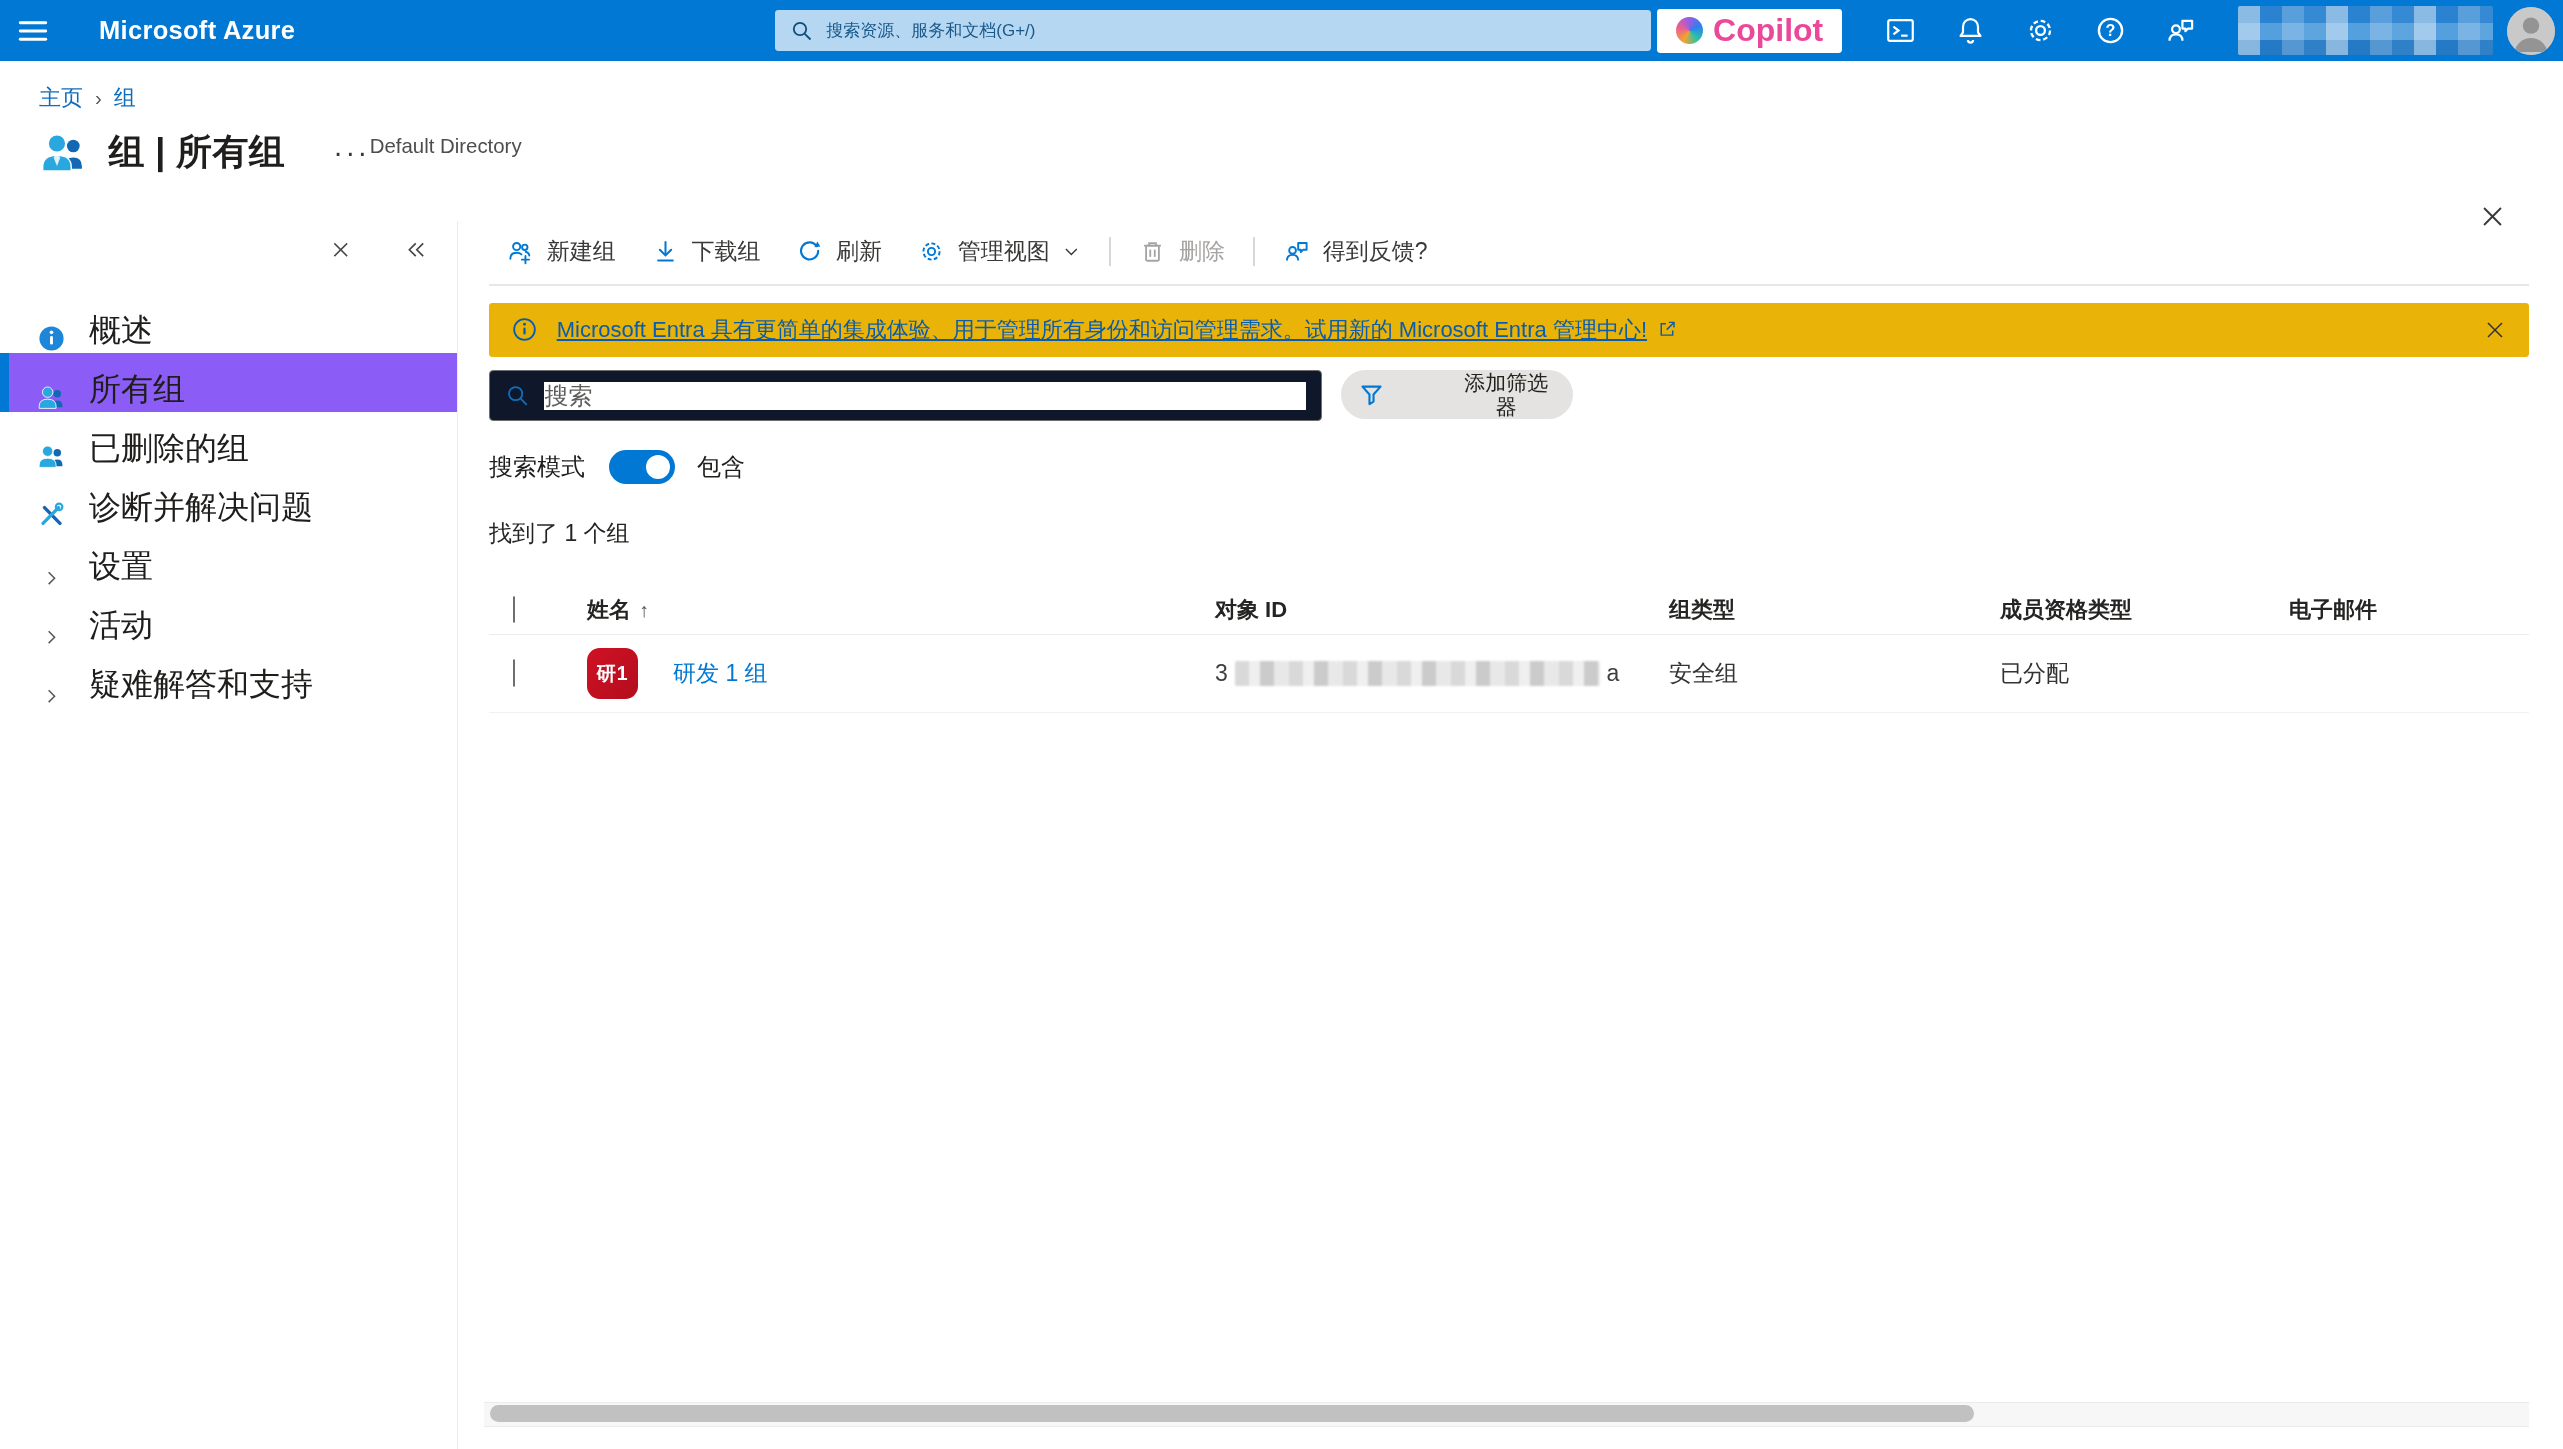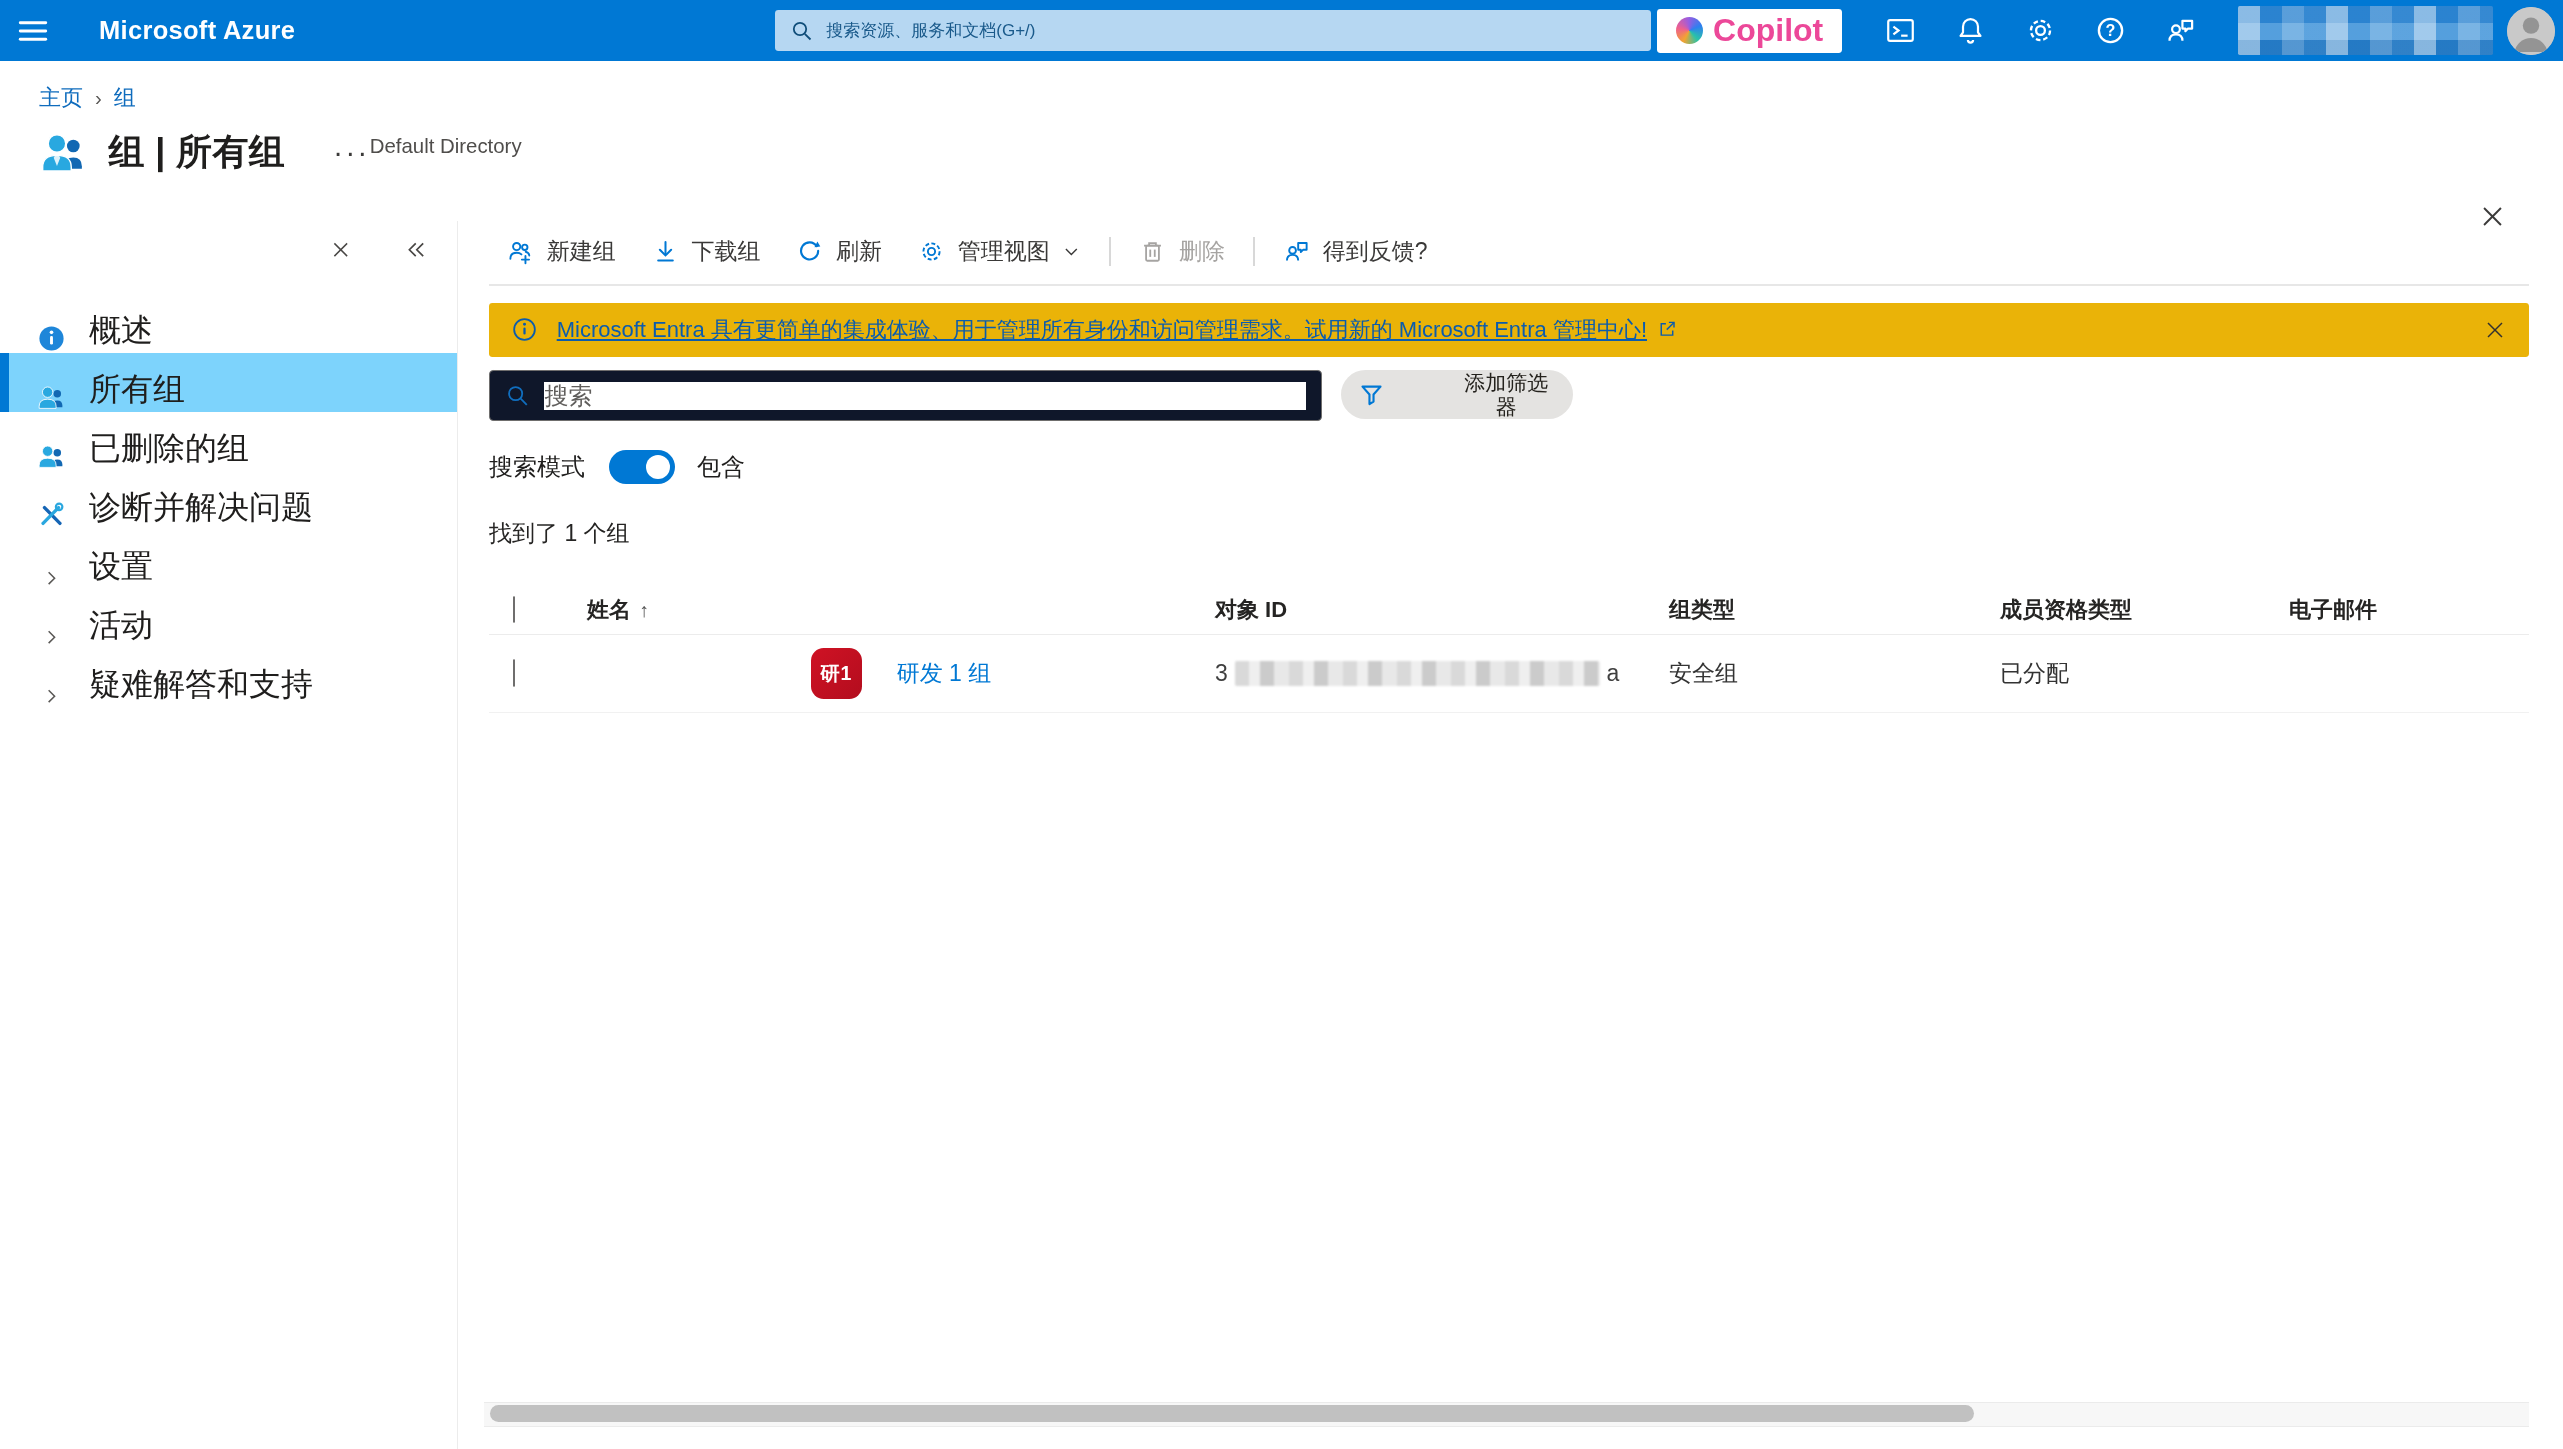--- a/index.html
+++ b/index.html
@@ -48,21 +48,21 @@
   .page-close { position:absolute; top:141px; right:56px; color:#3b3a39; }
 
   
   .body { position:absolute; top:160px; left:0; right:0; bottom:0; display:flex; }
   .sidebar { width:458px; min-width:458px; border-right:0.8px solid #ececec; padding-top:10.2px; }
   .collapse-row { display:flex; justify-content:flex-end; gap:49px; padding-right:29px; height:37px; align-items:center; color:#484644; }
   .nav { margin-top:25.5px; }
   .nav-item { position:relative; height:59px; display:flex; align-items:flex-end; padding-left:36px; gap:22px;
     font-size:32px; color:#1f1e1d; cursor:pointer; }
   .nav-item .icon-slot { width:31px; display:flex; justify-content:center; }
-  .nav-item.selected { background:#7dd3fc; }
+  .nav-item.selected { background:#8b5cf6; }
   .nav-item.selected::before { content:""; position:absolute; left:0; top:0; bottom:0; width:8.5px; background:#0078d4; }
 
   
   .content { flex:1; position:relative; padding:0 34px 0 31px; }
   .toolbar { display:flex; align-items:center; height:51px; margin-top:5.1px; }
   .tb-btn { display:flex; align-items:center; gap:12.7px; padding:0 18px; height:48px; font-size:23px; color:#3a3938; }
   .tb-btn .tb-ic { color:#0078d4; display:flex; }
   .tb-btn.disabled { color:#a6a4a2; cursor:default; }
   .tb-btn.disabled .tb-ic { color:#a6a4a2; }
   .tb-sep { width:1.7px; height:29px; background:#d8d8d8; margin:0 10.2px; }
@@ -90,21 +90,21 @@
 
   .count { margin-top:34px; font-size:23px; color:#252423; }
 
   
   .grid { margin-top:37px; }
   .grid-head, .grid-row { display:grid; grid-template-columns:98px 628px 454px 331px 289px auto; align-items:center; }
   .grid-head { height:49px; border-bottom:1.7px solid #ececec; font-size:22px; font-weight:700; color:#252423; }
   .grid-row { height:78px; border-bottom:1.7px solid #f1f1f1; font-size:23px; color:#333; }
   .sort-arrow { font-weight:400; font-size:19.5px; color:#555; margin-left:8.5px; }
   .checkbox { width:32px; height:32px; border:1.7px solid #6f6e6d; border-radius:6px; background:#fff; margin-left:24px; }
-  .name-cell { display:flex; align-items:center; gap:35px;justify-content:center; }
+  .name-cell { display:flex; align-items:center; gap:35px; }
   .avatar-red { width:51px; height:51px; border-radius:12.7px; background:linear-gradient(135deg,#cf1224,#b30d1e);
     color:#fff; font-size:19.5px; font-weight:700; display:flex; align-items:center; justify-content:center; letter-spacing:0.8px; }
   .name-link { color:#0078d4; text-decoration:none; }
   .objid-cell { display:flex; align-items:center; color:#3f3f3f; }
   .pix-id { display:inline-block; width:365px; height:25.5px; margin:0 6.8px; border-radius:1.7px;
     background:
       repeating-linear-gradient(90deg,#d9d9d9 0 13.6px,#efefef 13.6px 25.5px,#cbcbcb 25.5px 39px,#e8e8e8 39px 54px),
       repeating-linear-gradient(0deg, rgba(255,255,255,.5) 0 8.5px, rgba(170,170,170,.35) 8.5px 17px);
     filter:blur(1px);
   }

